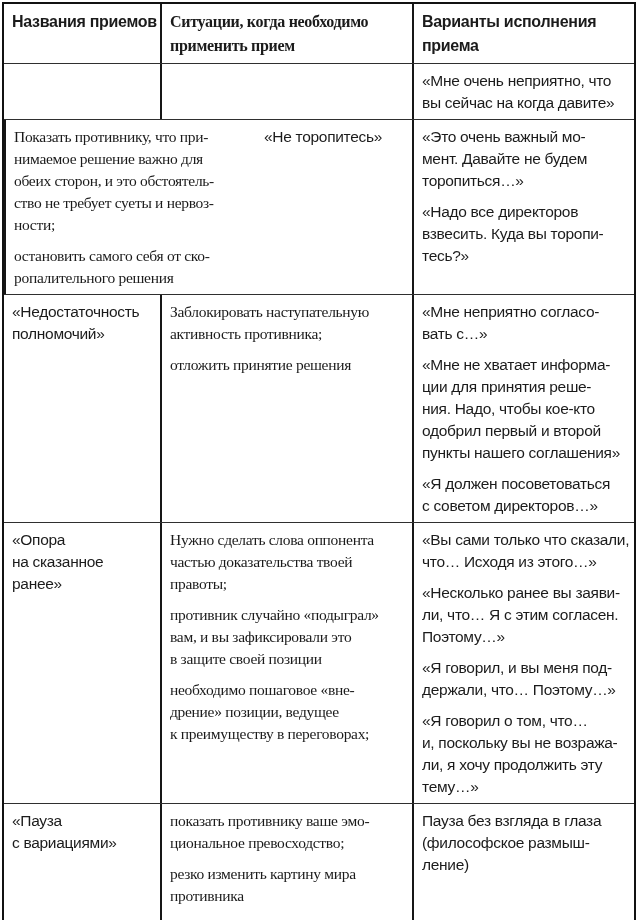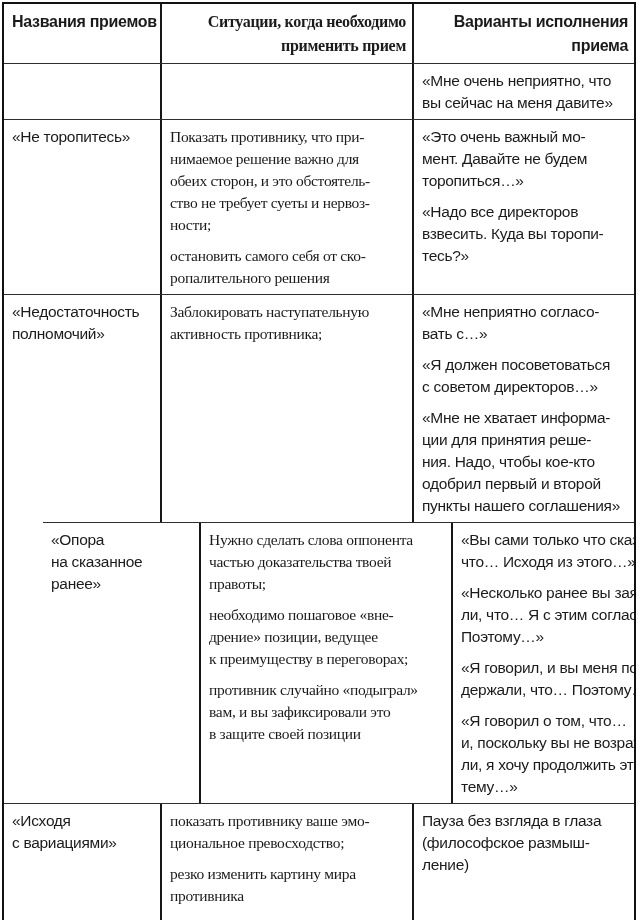--- a/index.html
+++ b/index.html
@@ -41,33 +41,32 @@
     overflow: hidden;
   }
   .c1 { width: 156px; }
   .c2 { width: 252px; border-left: 2px solid #161616; font-family: Liberation Serif, serif; }
   .c3 { width: 222px; border-left: 2px solid #161616; flex: 1; }
   .th p {
     font-weight: bold;
     font-size: 16px;
     line-height: 24px;
     letter-spacing: -0.3px;
-    text-align: right;
   }
   .td p {
     margin: 0 0 9px 0;
     white-space: pre;
   }
   .td p:last-child { margin-bottom: 0; }
   
   .r-head { min-height: 53px; }
   .r0 { min-height: 48px; }
   .r1 { min-height: 172px; }
   .r2 { min-height: 222px; }
-  .r3 { min-height: 269px; margin-left: 39px; }
+  .r3 { min-height: 269px; }
   .r4 { min-height: 146px; }
 </style>
 </head>
 <body>
 
 <div class="page">
   <div class="table">
 
     <div class="tr r-head">
       <div class="td c1 th">
@@ -81,104 +80,105 @@
         <p>Варианты исполнения
 приема</p>
       </div>
     </div>
 
     <div class="tr r0">
       <div class="td c1"></div>
       <div class="td c2"></div>
       <div class="td c3">
         <p>«Мне очень неприятно, что
-вы сейчас на меня давите»</p>
+вы сейчас на когда давите»</p>
       </div>
     </div>
 
     <div class="tr r1">
-      <div class="td c1">
-        <p>«Не торопитесь»</p>
-      </div>
       <div class="td c2">
         <p>Показать противнику, что при-
 нимаемое решение важно для
 обеих сторон, и это обстоятель-
 ство не требует суеты и нервоз-
 ности;</p>
         <p>остановить самого себя от ско-
 ропалительного решения</p>
+      </div>
+      <div class="td c1">
+        <p>«Не торопитесь»</p>
       </div>
       <div class="td c3">
         <p>«Это очень важный мо-
 мент. Давайте не будем
 торопиться…»</p>
         <p>«Надо все директоров
 взвесить. Куда вы торопи-
 тесь?»</p>
       </div>
     </div>
 
     <div class="tr r2">
       <div class="td c1">
         <p>«Недостаточность
 полномочий»</p>
       </div>
       <div class="td c2">
         <p>Заблокировать наступательную
 активность противника;</p>
+        <p>отложить принятие решения</p>
       </div>
       <div class="td c3">
         <p>«Мне неприятно согласо-
 вать с…»</p>
-        <p>«Я должен посоветоваться
-с советом директоров…»</p>
         <p>«Мне не хватает информа-
 ции для принятия реше-
 ния. Надо, чтобы кое-кто
 одобрил первый и второй
 пункты нашего соглашения»</p>
+        <p>«Я должен посоветоваться
+с советом директоров…»</p>
       </div>
     </div>
 
     <div class="tr r3">
       <div class="td c1">
         <p>«Опора
 на сказанное
 ранее»</p>
       </div>
       <div class="td c2">
         <p>Нужно сделать слова оппонента
 частью доказательства твоей
 правоты;</p>
+        <p>противник случайно «подыграл»
+вам, и вы зафиксировали это
+в защите своей позиции</p>
         <p>необходимо пошаговое «вне-
 дрение» позиции, ведущее
 к преимуществу в переговорах;</p>
-        <p>противник случайно «подыграл»
-вам, и вы зафиксировали это
-в защите своей позиции</p>
       </div>
       <div class="td c3">
         <p>«Вы сами только что сказали,
 что… Исходя из этого…»</p>
         <p>«Несколько ранее вы заяви-
 ли, что… Я с этим согласен.
 Поэтому…»</p>
         <p>«Я говорил, и вы меня под-
 держали, что… Поэтому…»</p>
         <p>«Я говорил о том, что…
 и, поскольку вы не возража-
 ли, я хочу продолжить эту
 тему…»</p>
       </div>
     </div>
 
     <div class="tr r4">
       <div class="td c1">
-        <p>«Исходя
+        <p>«Пауза
 с вариациями»</p>
       </div>
       <div class="td c2">
         <p>показать противнику ваше эмо-
 циональное превосходство;</p>
         <p>резко изменить картину мира
 противника</p>
       </div>
       <div class="td c3">
         <p>Пауза без взгляда в глаза

